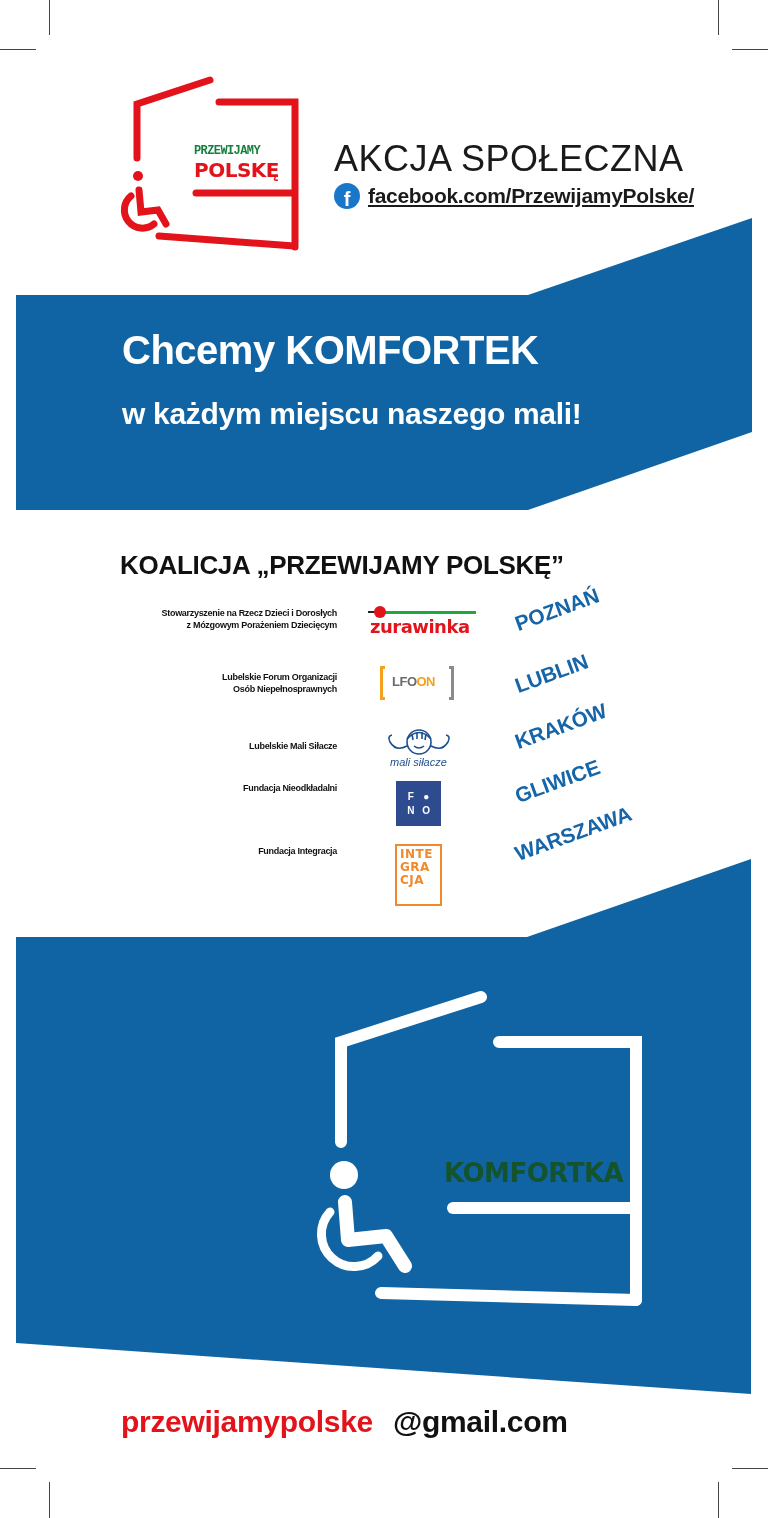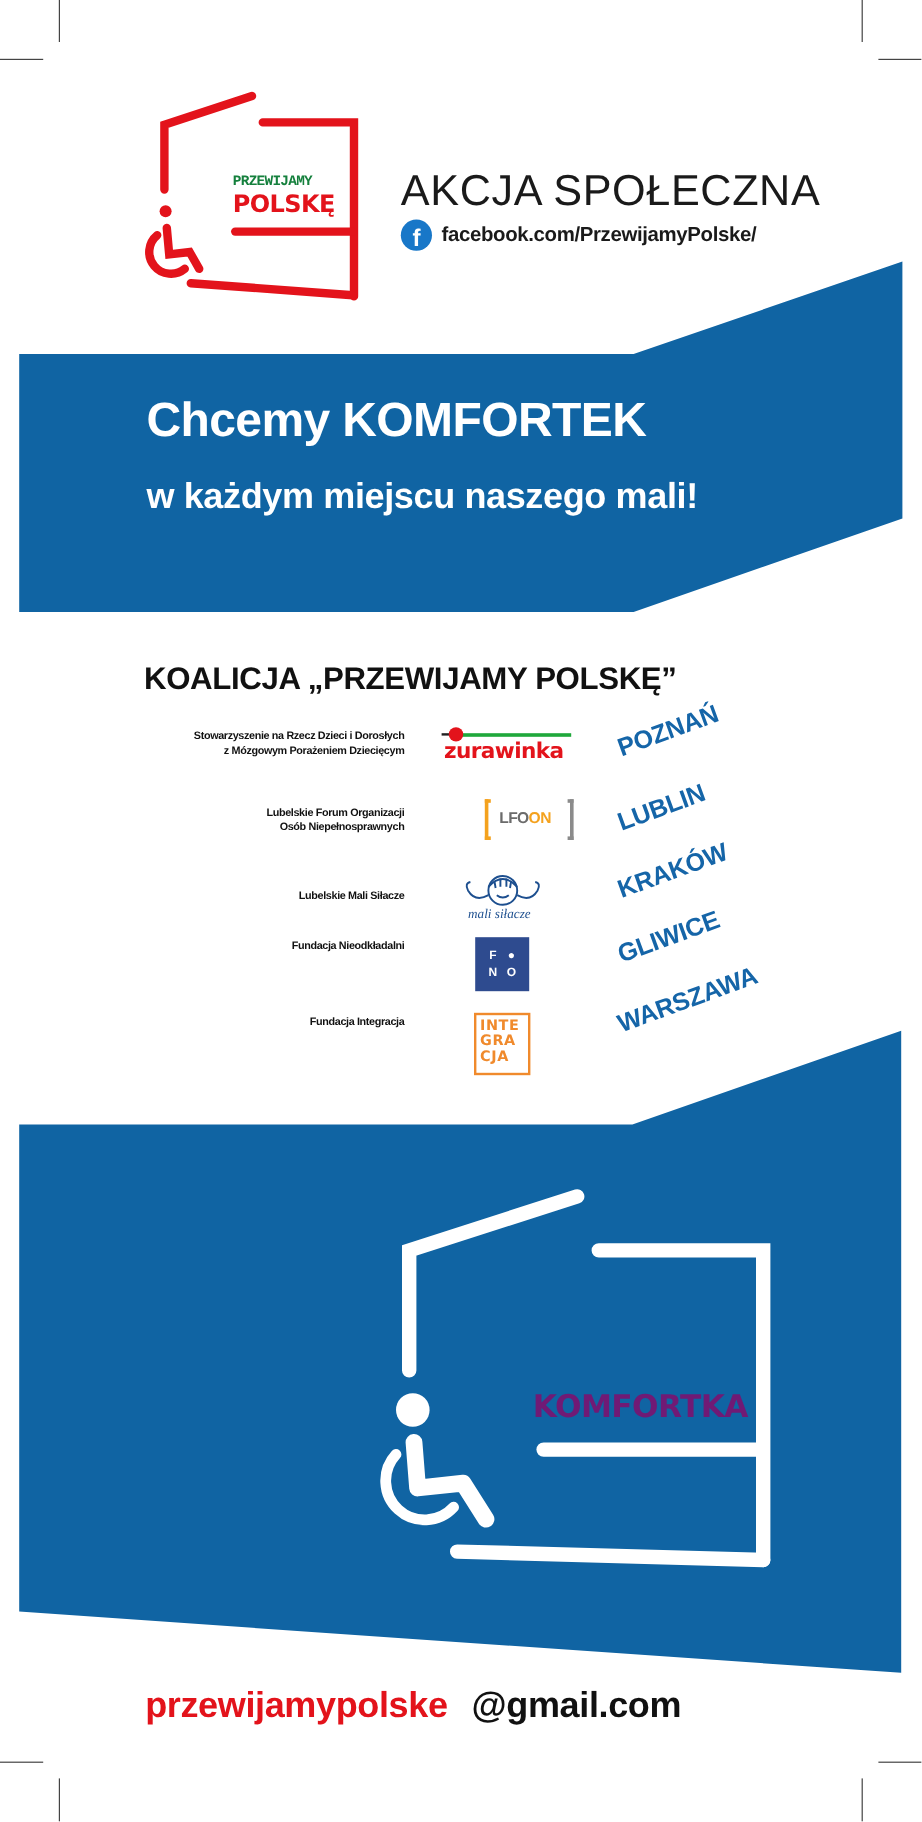--- a/index.html
+++ b/index.html
@@ -8,21 +8,21 @@
   .abs { position: absolute; }
   svg.layer { position: absolute; left: 0; top: 0; }
   .crop { position: absolute; background: #444; }
 
   .header-title { left: 334px; top: 138px; font-size: 36px; font-weight: normal;
                   color: #1a1a1a; letter-spacing: 0.5px; white-space: nowrap; }
   .fb-row { left: 334px; top: 183px; display: flex; align-items: center; gap: 8px; }
   .fb-icon { width: 26px; height: 26px; border-radius: 50%; background: #1877c8;
              color: #fff; font-weight: bold; font-size: 20px; display: flex;
              align-items: flex-end; justify-content: center; overflow: hidden; line-height: 1; }
-  .fb-text { font-size: 17px; font-weight: bold; color: #1a1a1a; letter-spacing: -0.3px; }
+  .fb-text { font-size: 21px; font-weight: bold; color: #1a1a1a; letter-spacing: -0.3px; text-decoration: underline; }
 
   .logo-small-text1 { left: 194px; top: 144px; font-size: 12px; font-weight: bold;
                       color: #15803d; letter-spacing: -0.6px; font-family: Liberation Mono, monospace; }
   .logo-small-text2 { left: 194px; top: 158px; font-size: 20px; font-weight: bold;
                       color: #e3131b; letter-spacing: -0.5px; font-family: "DejaVu Sans", sans-serif; }
 
   .headline1 { left: 122px; top: 328px; font-size: 40px; font-weight: bold; color: #fff;
                white-space: nowrap; letter-spacing: -0.5px; }
   .headline2 { left: 122px; top: 397px; font-size: 30px; font-weight: bold; color: #fff;
                white-space: nowrap; letter-spacing: -0.3px; }
@@ -34,49 +34,49 @@
                  width: 240px; line-height: 12px; letter-spacing: -0.3px; }
 
   .logo-zurawinka { left: 368px; top: 605px; width: 110px; height: 32px; }
   .zur-line { position: absolute; left: 8px; top: 6px; width: 100px; height: 3px; background: #1fa83b; }
   .zur-dot { position: absolute; left: 6px; top: 1px; width: 12px; height: 12px;
              border-radius: 50%; background: #e3131b; }
   .zur-tail { position: absolute; left: 0; top: 6px; width: 8px; height: 2px; background: #222; }
   .zur-text { position: absolute; left: 2px; top: 11px; font-size: 18px; font-weight: bold;
               color: #e3131b; letter-spacing: -0.5px; font-family: "DejaVu Sans", sans-serif; }
 
-  .logo-lfoon { left: 404px; top: 666px; width: 74px; height: 36px; }
+  .logo-lfoon { left: 380px; top: 666px; width: 74px; height: 36px; }
   .lf-br-l { position: absolute; left: 0; top: 0; width: 5px; height: 34px;
              border: 3px solid #f4a21e; border-right: none; box-sizing: border-box; }
   .lf-br-r { position: absolute; right: 0; top: 0; width: 5px; height: 34px;
              border: 3px solid #8b8b8b; border-left: none; box-sizing: border-box; }
   .lf-text { position: absolute; left: 12px; top: 8px; font-size: 13px; font-weight: bold;
              color: #6b6b6b; letter-spacing: -0.5px; }
   .lf-text span { color: #f4a21e; }
 
   .logo-mali { left: 384px; top: 724px; width: 70px; height: 46px; }
   .mali-text { position: absolute; left: 6px; top: 32px; font-size: 11px; font-style: italic;
-               color: #1d4f8f; font-family: Liberation Serif, serif; }
+               color: #1d4f8f; font-family: Liberation Sans, sans-serif; }
 
   .logo-fono { left: 396px; top: 781px; width: 45px; height: 45px; background: #2e4b8f;
                color: #fff; font-size: 10px; font-weight: bold; display: grid;
                grid-template-columns: 1fr 1fr; align-items: center; justify-items: center;
                padding: 8px 7px; box-sizing: border-box; }
 
-  .logo-integracja { left: 395px; top: 844px; width: 47px; height: 52px;
+  .logo-integracja { left: 395px; top: 844px; width: 47px; height: 62px;
                      border: 2px solid #f08a2c; box-sizing: border-box; color: #f08a2c;
                      font-size: 12px; font-weight: bold; line-height: 13px; padding: 2px 0 0 3px;
                      font-family: "DejaVu Sans", sans-serif; letter-spacing: 0.5px; }
 
   .cities { left: 512px; top: 580px; width: 190px; height: 280px; }
   .city { position: absolute; font-size: 21px; font-weight: bold; color: #1565a8;
           transform: rotate(-20deg); transform-origin: left bottom; white-space: nowrap;
           letter-spacing: -0.2px; }
 
-  .komfortka-text { left: 444px; top: 1158px; font-size: 26px; font-weight: bold; color: #701a75;
+  .komfortka-text { left: 444px; top: 1158px; font-size: 26px; font-weight: bold; color: #14532d;
                     letter-spacing: -0.5px; font-family: "DejaVu Sans", sans-serif; }
 
   .email { left: 121px; top: 1405px; font-size: 30px; font-weight: bold; white-space: nowrap;
            letter-spacing: -0.3px; }
   .email-user { color: #e3131b; }
   .email-domain { color: #111; margin-left: 20px; }
 </style>
 </head>
 <body>
 

